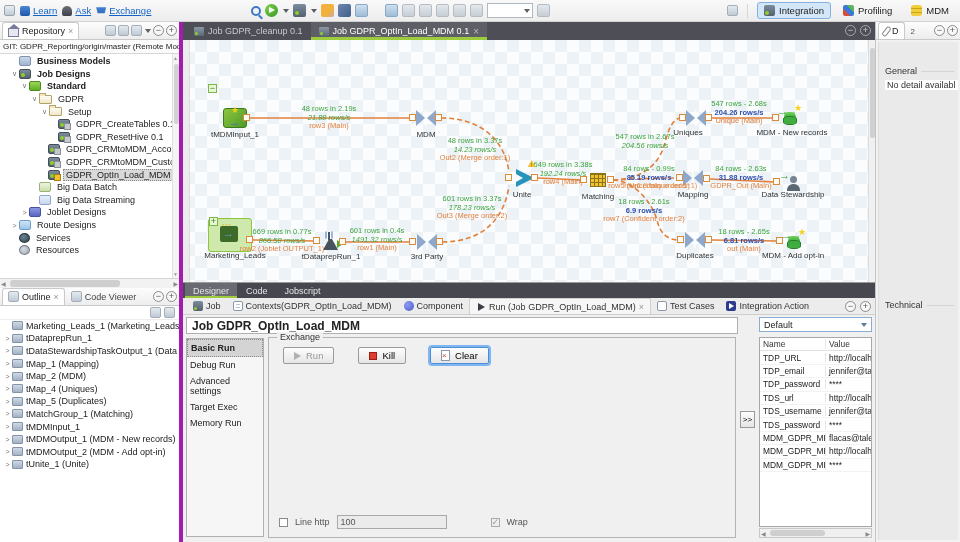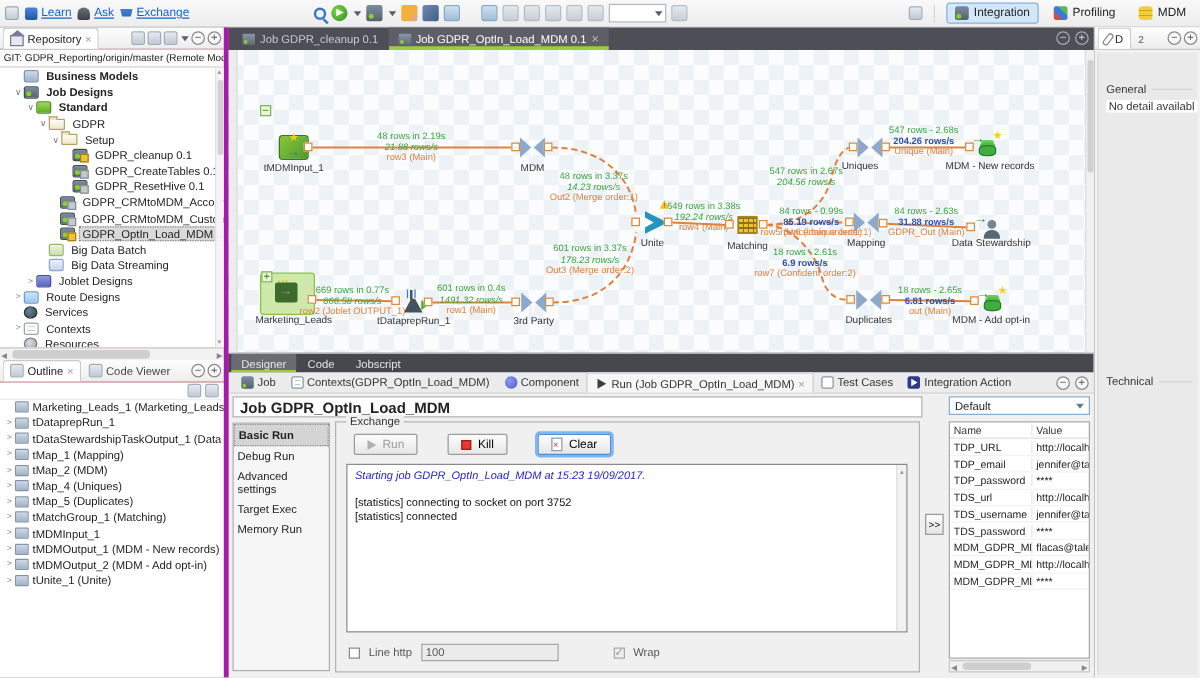--- a/index.html
+++ b/index.html
@@ -306,24 +306,20 @@
             <span class="chev v"></span>
             <span class="ic ic-folder"></span>
             <span class="tlabel">GDPR</span>
           </div>
         <div class="trow" style="padding-left:40px">
             <span class="chev v"></span>
             <span class="ic ic-folder"></span>
             <span class="tlabel">Setup</span>
           </div>
         <div class="trow" style="padding-left:58px">
-            <span class="ic ic-job ic-lock"></span>
-            <span class="tlabel">GDPR_cleanup 0.1</span>
-          </div>
-        <div class="trow" style="padding-left:58px">
             <span class="ic ic-job ic-badge"></span>
             <span class="tlabel">GDPR_CreateTables 0.1</span>
           </div>
         <div class="trow" style="padding-left:58px">
             <span class="ic ic-job ic-badge"></span>
             <span class="tlabel">GDPR_ResetHive 0.1</span>
           </div>
         <div class="trow" style="padding-left:48px">
             <span class="ic ic-job ic-badge"></span>
             <span class="tlabel">GDPR_CRMtoMDM_Account 0.1</span>
@@ -353,25 +349,20 @@
           </div>
         <div class="trow" style="padding-left:10px">
             <span class="chev r"></span>
             <span class="ic ic-route"></span>
             <span class="tlabel">Route Designs</span>
           </div>
         <div class="trow" style="padding-left:10px">
             <span class="chev"></span>
             <span class="ic ic-serv"></span>
             <span class="tlabel">Services</span>
-          </div>
-        <div class="trow" style="padding-left:10px">
-            <span class="chev r"></span>
-            <span class="ic ic-ctx"></span>
-            <span class="tlabel">Contexts</span>
           </div>
         <div class="trow" style="padding-left:10px">
             <span class="chev"></span>
             <span class="ic ic-res"></span>
             <span class="tlabel">Resources</span>
           </div>
 
         <div class="vscroll">
             <span class="vthumb"></span>
           </div>
@@ -683,27 +674,20 @@
               </button>
             <button class="btn">
                 <span class="i-kill"></span>
                 <span>Kill</span>
               </button>
             <button class="btn focus">
                 <span class="i-clear"></span>
                 <span>Clear</span>
               </button>
           </div>
-          <div class="console">
-            <div class="cstart">Starting job GDPR_OptIn_Load_MDM at 15:23 19/09/2017.</div>
-            <div class="cblank"></div>
-            <div class="cline">[statistics] connecting to socket on port 3752</div>
-            <div class="cline">[statistics] connected</div>
-            <div class="cscroll"></div>
-          </div>
           <div class="ctl">
             <span class="cbox"></span>
             <span>Line http</span>
             <input class="limit" value="100" style="">
             <span style="width:30px"></span>
             <span class="cbox checked"></span>
             <span>Wrap</span>
           </div>
         </div>
         <button class="morebtn">&gt;&gt;</button>

